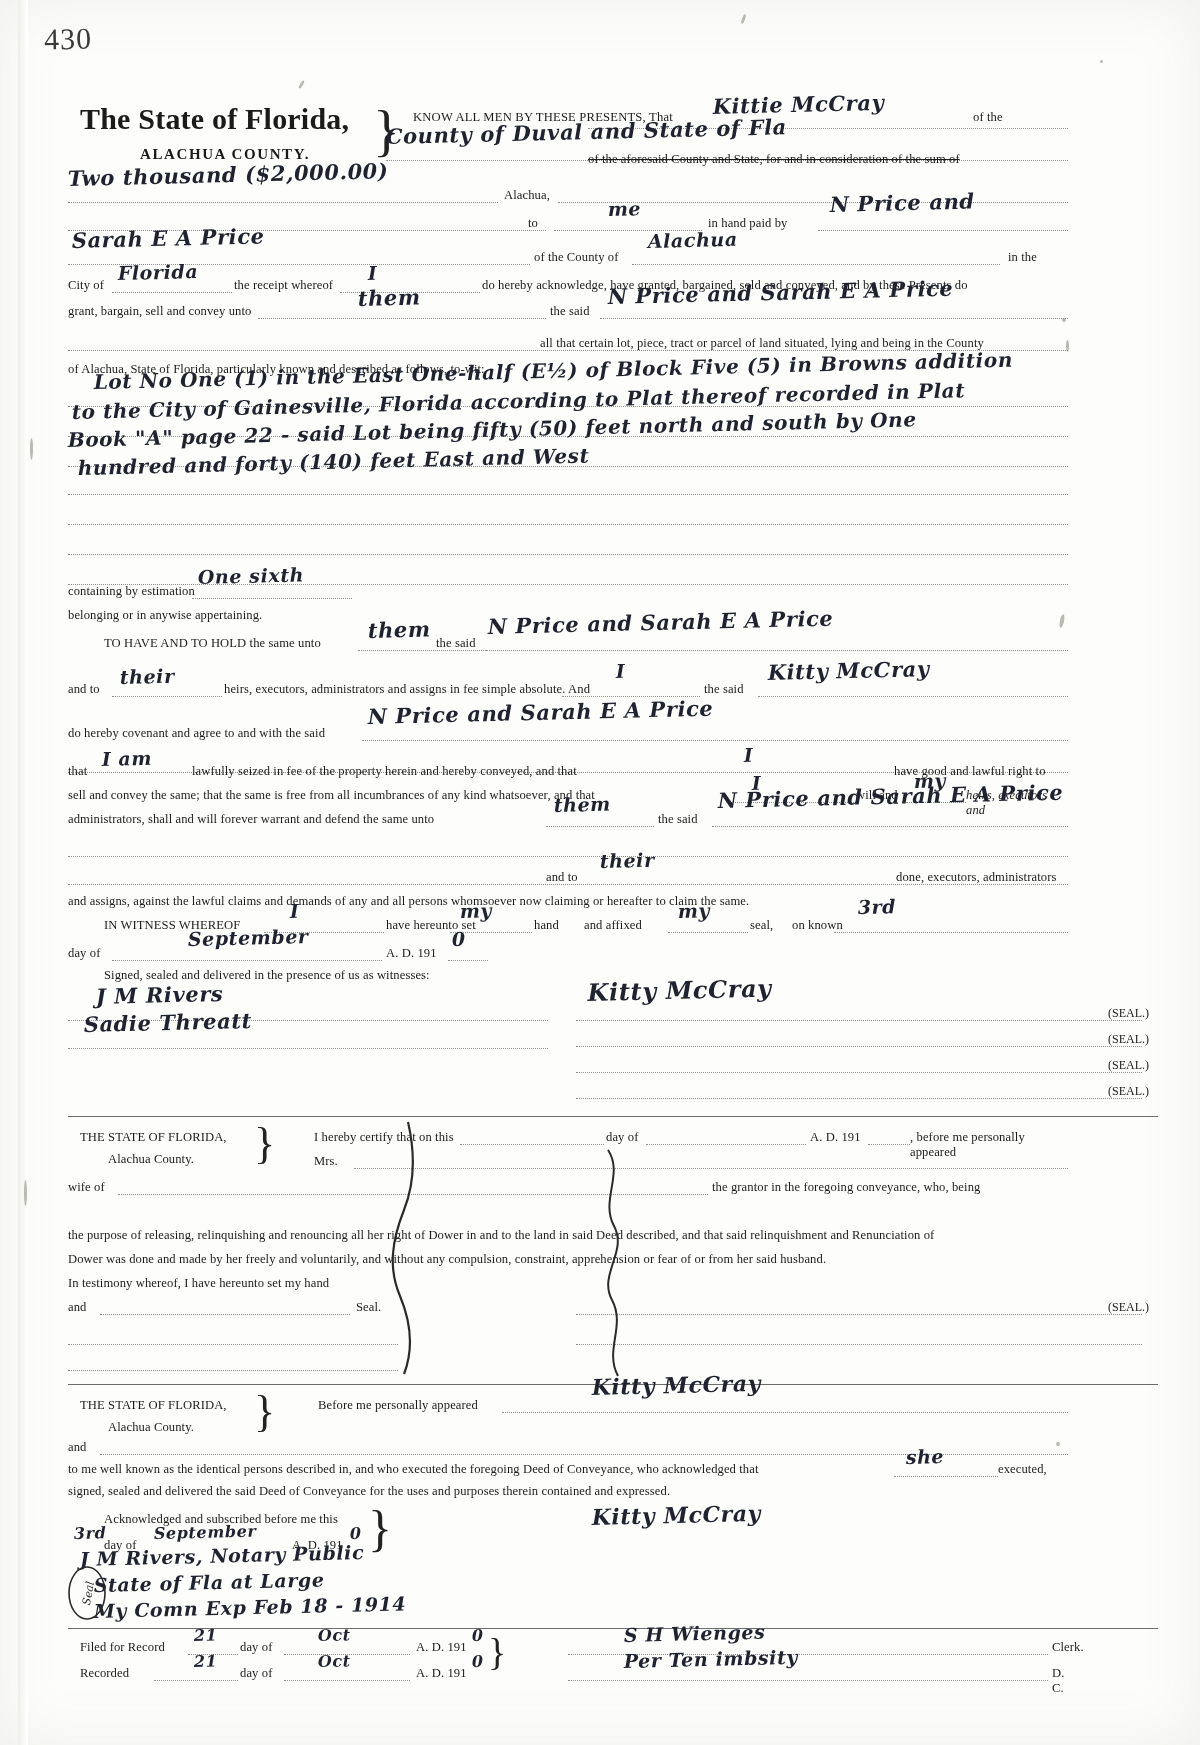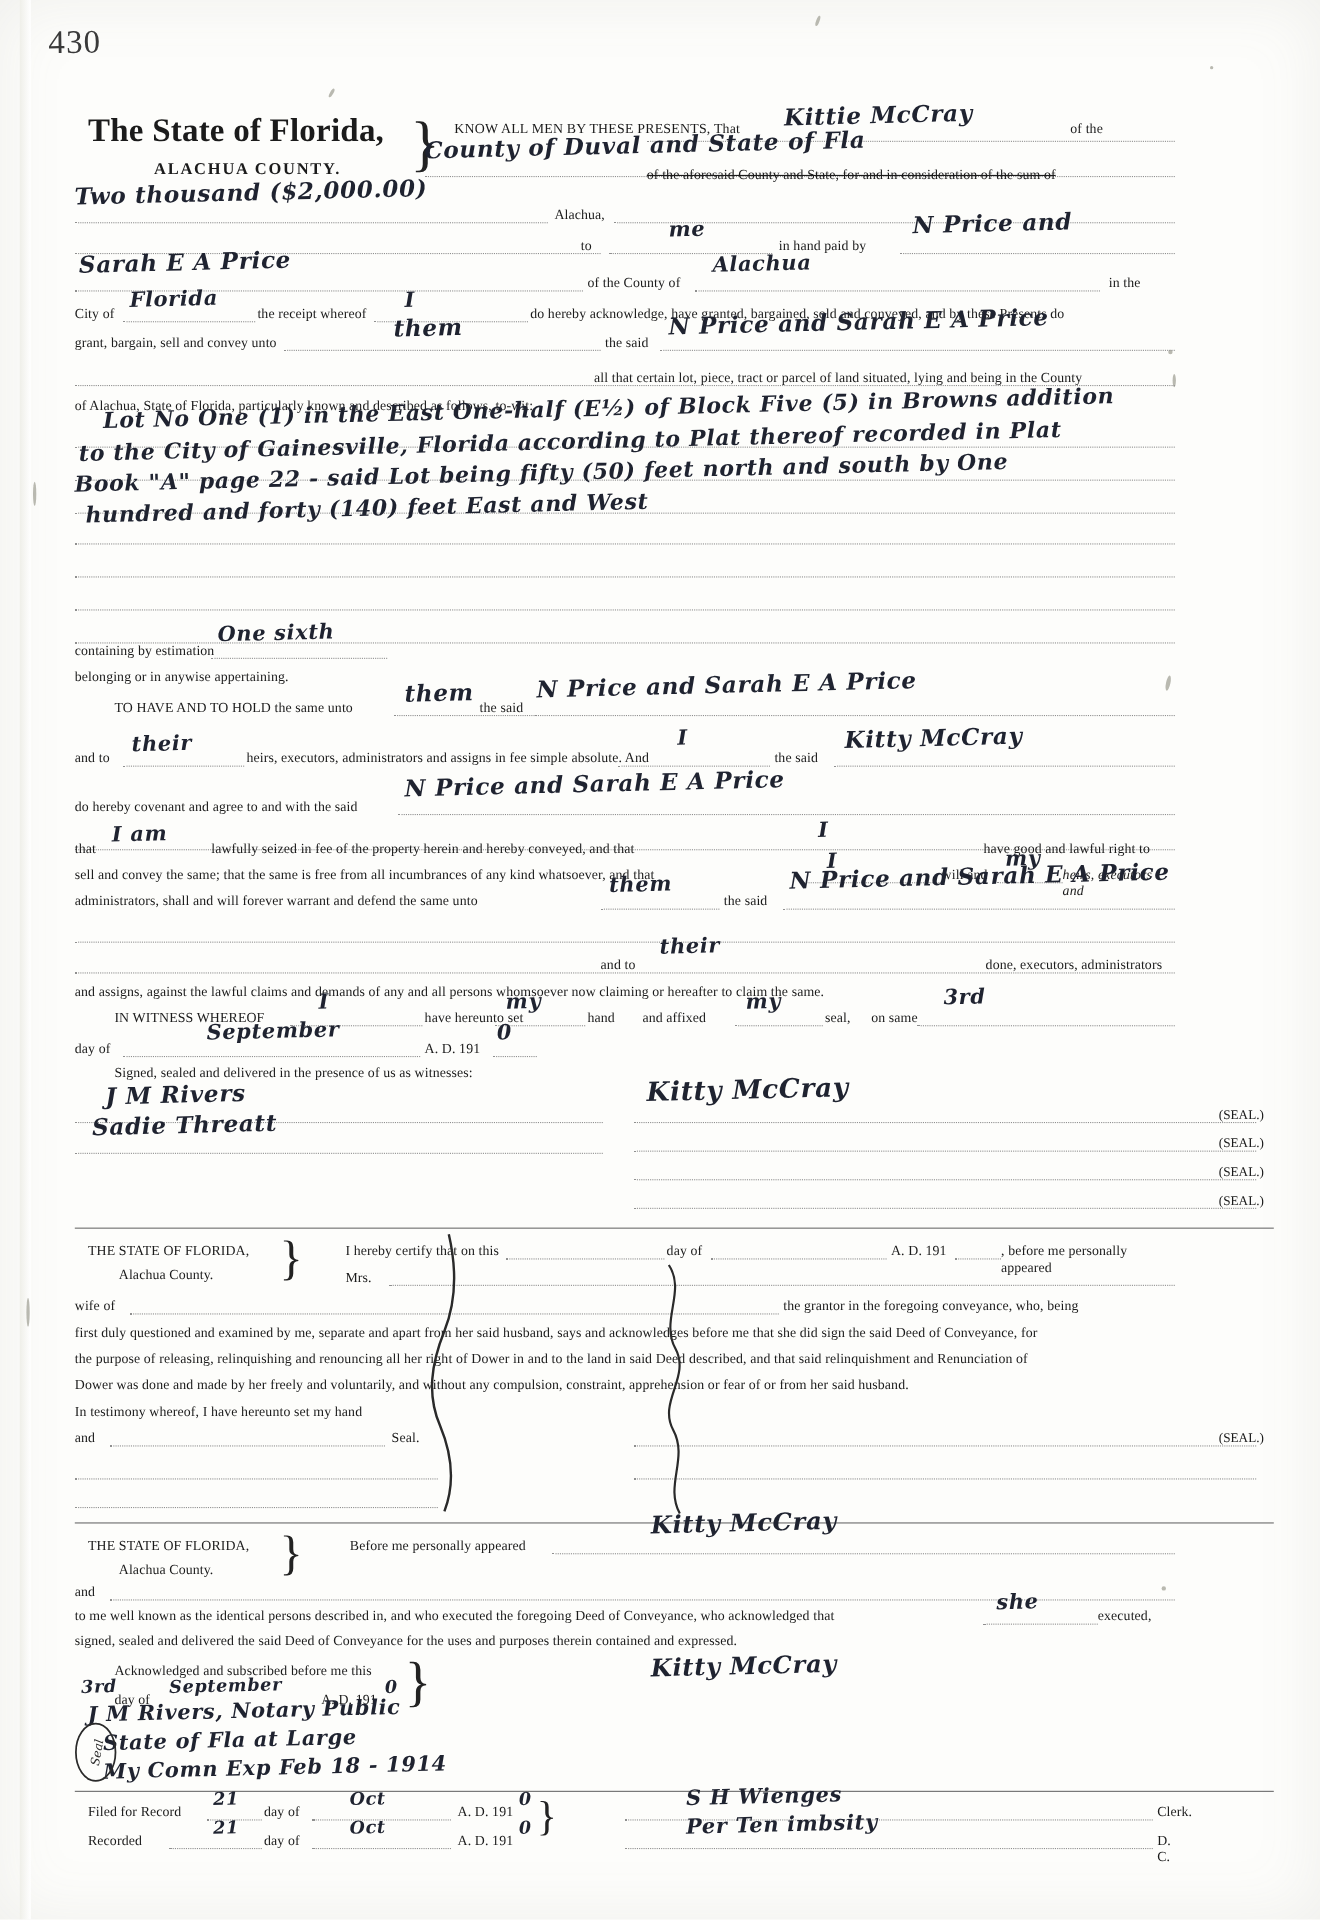--- a/index.html
+++ b/index.html
@@ -222,21 +222,21 @@
   <div class="abs hw med" style="left:222px;top:812px;">I</div>
   <div class="dotline" style="left:196px;top:844px;width:120px;"></div>
   <div class="abs p" style="left:318px;top:830px;text-align:center;">have hereunto set</div>
   <div class="abs hw med" style="left:392px;top:812px;">my</div>
   <div class="dotline" style="left:382px;top:844px;width:82px;"></div>
   <div class="abs p" style="left:466px;top:830px;">hand</div>
   <div class="abs p" style="left:516px;top:830px;">and affixed</div>
   <div class="abs hw med" style="left:610px;top:812px;">my</div>
   <div class="dotline" style="left:600px;top:844px;width:80px;"></div>
   <div class="abs p" style="left:682px;top:830px;">seal,</div>
-  <div class="abs p" style="left:724px;top:830px;">on same</div>
+  <div class="abs p" style="left:724px;top:830px;">on known</div>
   <div class="abs hw med" style="left:790px;top:808px;">3rd</div>
   <div class="dotline" style="left:766px;top:844px;width:234px;"></div>
 
   <div class="abs p" style="left:0px;top:858px;">day of</div>
   <div class="abs hw med" style="left:120px;top:840px;">September</div>
   <div class="dotline" style="left:44px;top:872px;width:270px;"></div>
   <div class="abs p" style="left:318px;top:858px;">A. D. 191</div>
   <div class="abs hw med" style="left:384px;top:840px;">0</div>
   <div class="dotline" style="left:380px;top:872px;width:40px;"></div>
 
@@ -271,21 +271,20 @@
   <div class="dotline" style="left:800px;top:1056px;width:42px;"></div>
   <div class="abs p" style="left:842px;top:1042px;">, before me personally appeared</div>
 
   <div class="abs p" style="left:246px;top:1066px;">Mrs.</div>
   <div class="dotline" style="left:286px;top:1080px;width:714px;"></div>
 
   <div class="abs p" style="left:0px;top:1092px;">wife of</div>
   <div class="dotline" style="left:50px;top:1106px;width:590px;"></div>
   <div class="abs p" style="left:644px;top:1092px;">the grantor in the foregoing conveyance, who, being</div>
 
-  <div class="abs p" style="left:0px;top:1116px;width:1010px;">first duly questioned and examined by me, separate and apart from her said husband, says and acknowledges before me that she did sign the said Deed of Conveyance, for</div>
   <div class="abs p" style="left:0px;top:1164px;width:1010px;">Dower was done and made by her freely and voluntarily, and without any compulsion, constraint, apprehension or fear of or from her said husband.</div>
   <div class="abs p" style="left:0px;top:1140px;width:1010px;">the purpose of releasing, relinquishing and renouncing all her right of Dower in and to the land in said Deed described, and that said relinquishment and Renunciation of</div>
   <div class="abs p" style="left:0px;top:1188px;">In testimony whereof, I have hereunto set my hand</div>
 
   <div class="abs p" style="left:0px;top:1212px;">and</div>
   <div class="dotline" style="left:32px;top:1226px;width:250px;"></div>
   <div class="abs p" style="left:288px;top:1212px;">Seal.</div>
   <div class="dotline" style="left:508px;top:1226px;width:566px;"></div>
   <div class="abs seal-label" style="left:1040px;top:1212px;">(SEAL.)</div>
   <div class="dotline" style="left:0px;top:1256px;width:330px;"></div>

